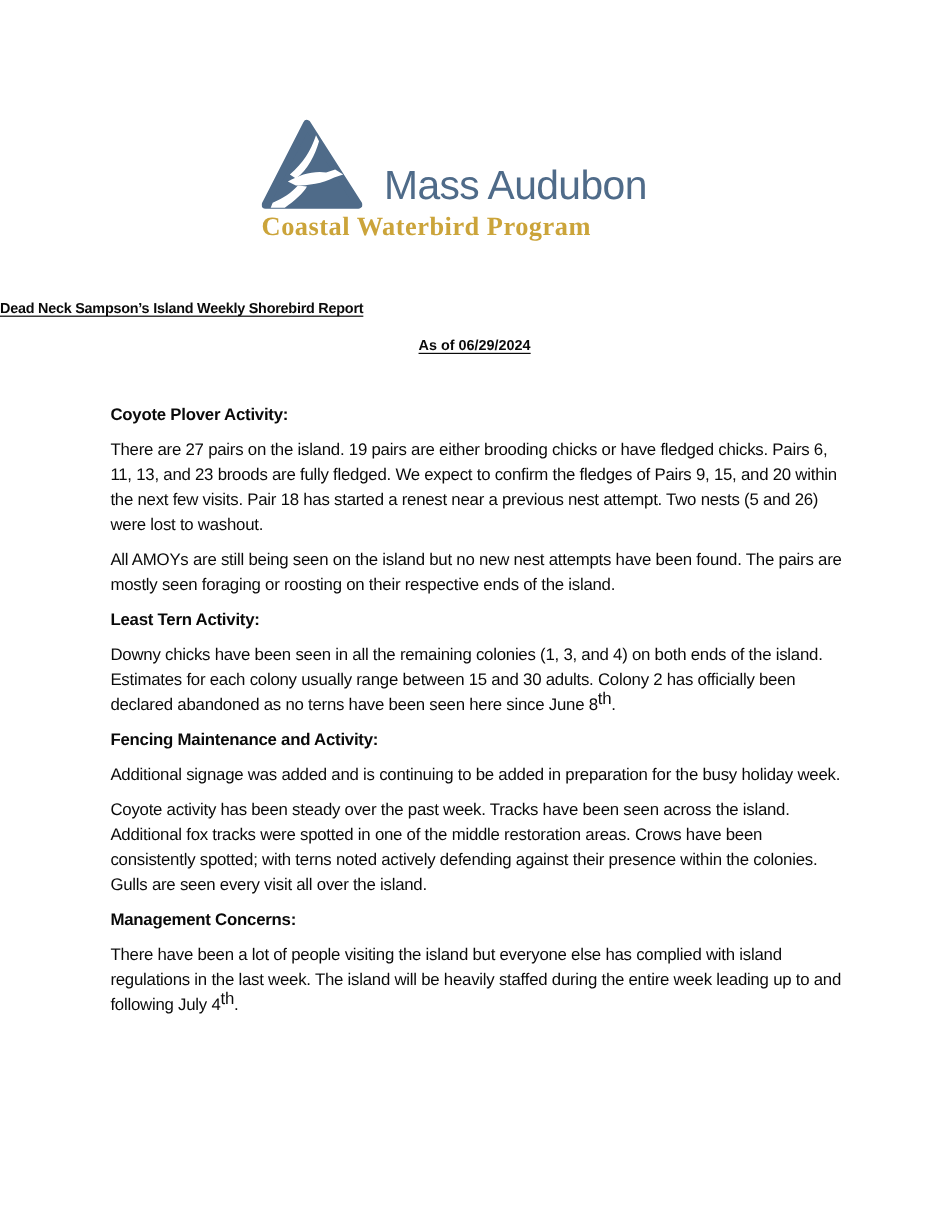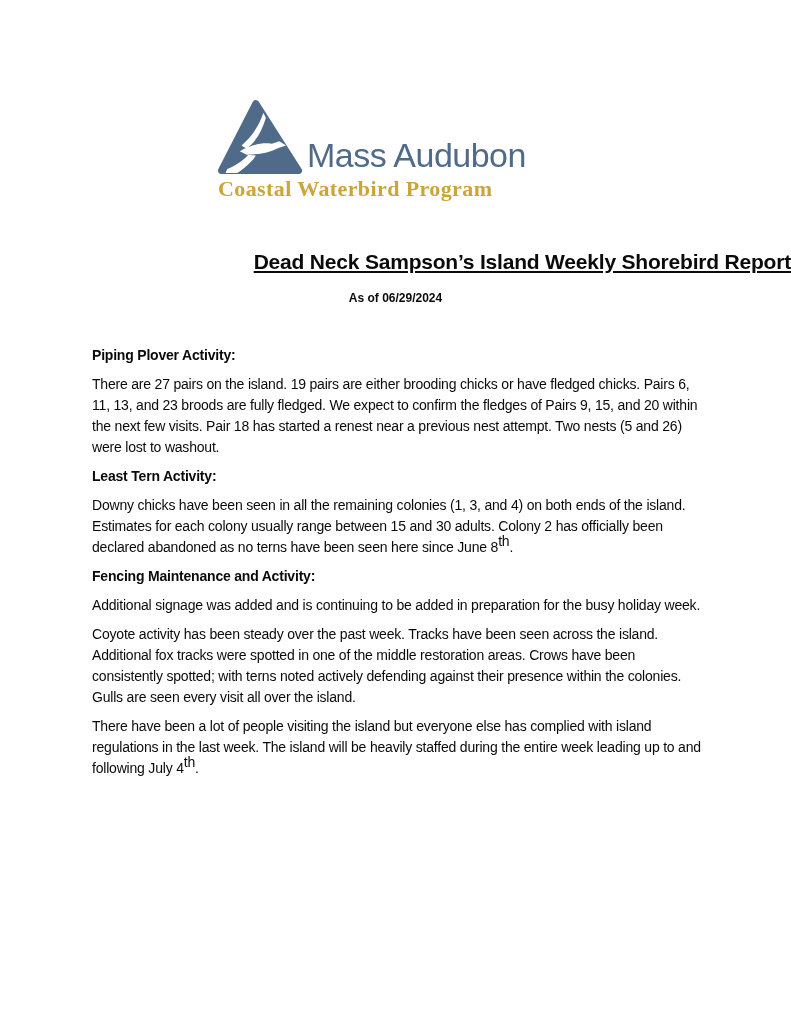--- a/index.html
+++ b/index.html
@@ -14,21 +14,21 @@
     width: 791px;
     height: 1024px;
     margin: 0 auto;
     background: #ffffff;
     font-family: "Liberation Sans", sans-serif;
     color: var(--text-color);
     overflow: hidden;
   }
   
   .logo-block { margin: 98px 0 0 218px; width: fit-content; }
-  .logo-row { display: flex; align-items: flex-end; gap: 5px; }
+  .logo-row { display: flex; align-items: flex-end; gap: 18px; }
   .logo-mark { width: 84px; height: 78px; display: block; color: var(--brand-blue); }
   .org-name {
     font-size: 34px;
     line-height: 1;
     color: var(--brand-blue);
     letter-spacing: -0.5px;
     padding-bottom: 4px;
     white-space: nowrap;
   }
   .program-name {
@@ -37,32 +37,33 @@
     font-size: 22px;
     line-height: 1.1;
     letter-spacing: 0.4px;
     color: var(--brand-gold);
     margin-top: 1px;
     white-space: nowrap;
   }
   
   .title {
     margin-top: 49px;
-    text-align: right;
-    font-size: 21px;
+    text-align: left;
+    font-size: 12px;
     font-weight: 700;
     letter-spacing: -0.2px;
     text-decoration: underline;
     text-underline-offset: 2px;
   }
   .date-line {
     margin-top: 17px;
     text-align: center;
     font-size: 12px;
     font-weight: 700;
+    text-decoration: underline;
     text-underline-offset: 2px;
   }
   
   .content {
     margin: 40px 88px 0 92px;
     font-size: 14px;
     line-height: 21px;
     letter-spacing: -0.2px;
   }
   .monitors { font-weight: 700; margin-bottom: 9px; }
@@ -89,40 +90,42 @@
     </div>
     <div class="program-name">Coastal Waterbird Program</div>
   </header>
 
   <h1 class="title">Dead Neck Sampson’s Island Weekly Shorebird Report</h1>
   <h2 class="date-line">As of 06/29/2024</h2>
 
   <main class="content">
     <div id="sections">
     <section class="report-section">
-      <h3 class="section-heading">Piping Plover Activity:</h3>
+      <h3 class="section-heading">Coyote Plover Activity:</h3>
       <p class="section-body"><span>There are 27 pairs on the island. 19 pairs are either brooding chicks or have fledged chicks. Pairs 6, 11, 13, and 23 broods are fully fledged. We expect to confirm the fledges of Pairs 9, 15, and 20 within the next few visits. Pair 18 has started a renest near a previous nest attempt. Two nests (5 and 26) were lost to washout.</span></p>
     </section>
 
     <section class="report-section">
+      <p class="section-body"><span>All AMOYs are still being seen on the island but no new nest attempts have been found. The pairs are mostly seen foraging or roosting on their respective ends of the island.</span></p>
     </section>
 
     <section class="report-section">
       <h3 class="section-heading">Least Tern Activity:</h3>
       <p class="section-body"><span>Downy chicks have been seen in all the remaining colonies (1, 3, and 4) on both ends of the island. Estimates for each colony usually range between 15 and 30 adults. Colony 2 has officially been declared abandoned as no terns have been seen here since June 8</span><sup>th</sup><span>.</span></p>
     </section>
 
     <section class="report-section">
       <h3 class="section-heading">Fencing Maintenance and Activity:</h3>
       <p class="section-body"><span>Additional signage was added and is continuing to be added in preparation for the busy holiday week.</span></p>
     </section>
 
     <section class="report-section">
       <p class="section-body"><span>Coyote activity has been steady over the past week. Tracks have been seen across the island. Additional fox tracks were spotted in one of the middle restoration areas. Crows have been consistently spotted; with terns noted actively defending against their presence within the colonies. Gulls are seen every visit all over the island.</span></p>
     </section>
 
     <section class="report-section">
+      <h3 class="section-heading">Management Concerns:</h3>
       <p class="section-body"><span>There have been a lot of people visiting the island but everyone else has complied with island regulations in the last week. The island will be heavily staffed during the entire week leading up to and following July 4</span><sup>th</sup><span>.</span></p>
     </section>
   </div>
   </main>
 
 </div>
 
 </body></html>

